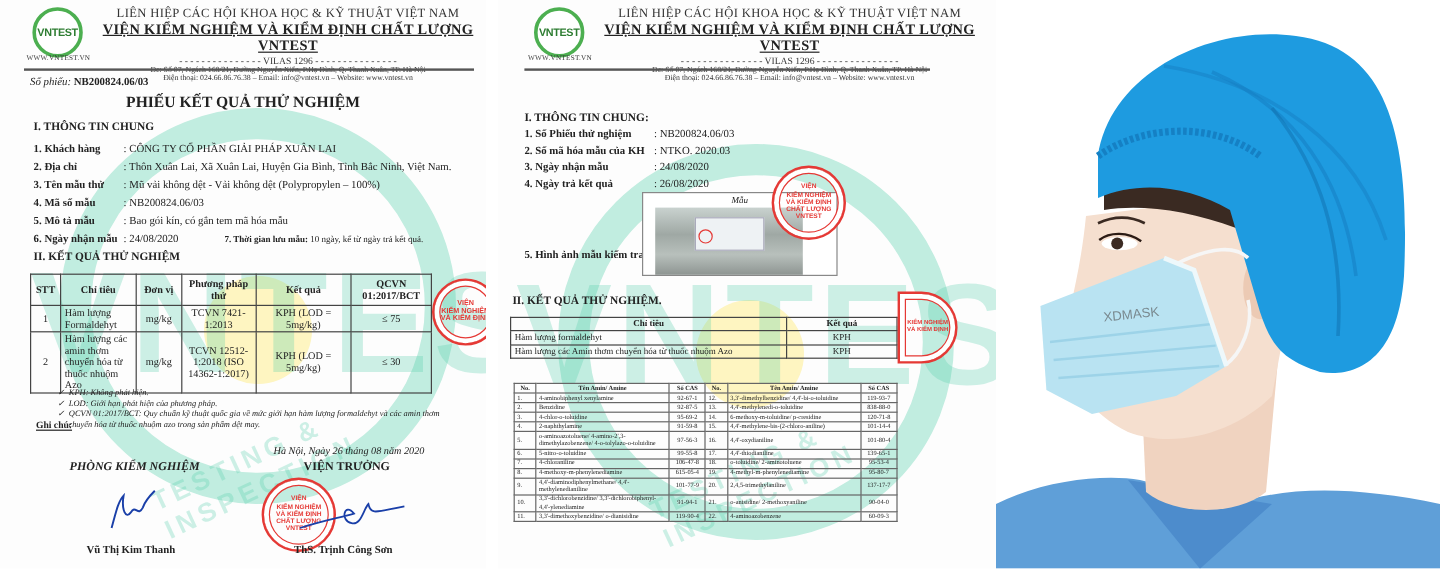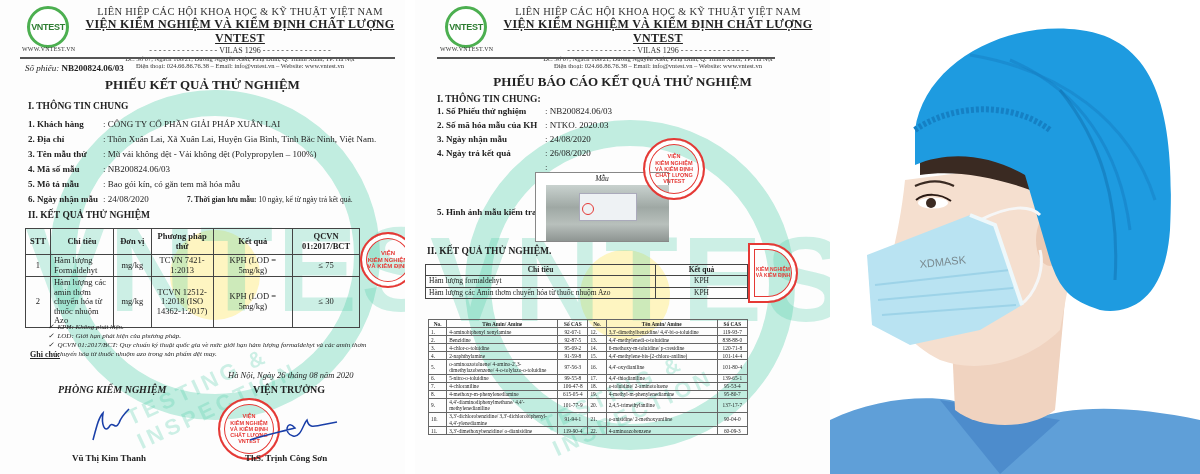--- a/index.html
+++ b/index.html
@@ -171,35 +171,34 @@
     <div class="h-lines" style="left:88px;">
       <div class="h1">LIÊN HIỆP CÁC HỘI KHOA HỌC &amp; KỸ THUẬT VIỆT NAM</div>
       <div class="h2">VIỆN KIỂM NGHIỆM VÀ KIỂM ĐỊNH CHẤT LƯỢNG VNTEST</div>
       <div class="h3">- - - - - - - - - - - - - - - <span>VILAS 1296</span> - - - - - - - - - - - - - - -</div>
       <div class="h4">Đc: Số 07, Ngách 168/21, Đường Nguyễn Xiển, P.Hạ Đình, Q. Thanh Xuân, TP. Hà Nội</div>
       <div class="h4">Điện thoại: 024.66.86.76.38 – Email: info@vntest.vn – Website: www.vntest.vn</div>
     </div>
     <div class="hr" style="left:22px;right:55px;"></div>
   </div>
 
-  <div class="t title" style="top:74px;">PHIẾU BÁO CÁO KẾT QUẢ THỬ NGHIỆM</div>
   <div class="t b" style="left:22px;top:94px;font-size:9.5px;">I. THÔNG TIN CHUNG:</div>
 
   <div class="t b" style="left:22px;top:106px;">1.  Số Phiếu thử nghiệm</div>
   <div class="t" style="left:130px;top:106px;">: NB200824.06/03</div>
   <div class="t b" style="left:22px;top:120px;">2.  Số mã hóa mẫu của KH</div>
   <div class="t" style="left:130px;top:120px;">: NTKO. 2020.03</div>
   <div class="t b" style="left:22px;top:134px;">3. Ngày nhận mẫu</div>
   <div class="t" style="left:130px;top:134px;">: 24/08/2020</div>
   <div class="t b" style="left:22px;top:148px;">4. Ngày trả kết quả</div>
   <div class="t" style="left:130px;top:148px;">: 26/08/2020</div>
   <div class="t b" style="left:22px;top:162px;margin-top:45px;">5. Hình ảnh mẫu kiểm tra</div>
   <div class="t" style="left:130px;top:162px;">:</div>
 
-  <div style="position:absolute;left:120px;top:172px;width:134px;height:70px;border:1px solid #888;background:#fff;">
+  <div style="position:absolute;left:120px;top:160px;width:163px;height:70px;border:1px solid #888;background:#fff;">
     <div class="t i" style="left:0;right:0;top:1px;text-align:center;font-size:7.5px;">Mẫu</div>
     <div style="position:absolute;left:10px;top:12px;width:123px;height:56px;background:linear-gradient(180deg,#c9d2cf,#9fa8a4 40%,#b8c0bc 70%,#8e9592);">
       <div style="position:absolute;left:33px;top:8px;width:58px;height:28px;background:#eef2f4;border:1px solid #aab;"></div>
       <div style="position:absolute;left:36px;top:18px;width:12px;height:12px;border-radius:50%;border:1.5px solid #e53935;"></div>
     </div>
   </div>
   <div class="stamp" style="left:228px;top:138px;width:62px;height:62px;font-size:5.5px;">
     <div><span>VIỆN</span><br><span>KIỂM NGHIỆM</span><br><span>VÀ KIỂM ĐỊNH</span><br><span>CHẤT LƯỢNG</span><br><span>VNTEST</span></div>
   </div>
 

